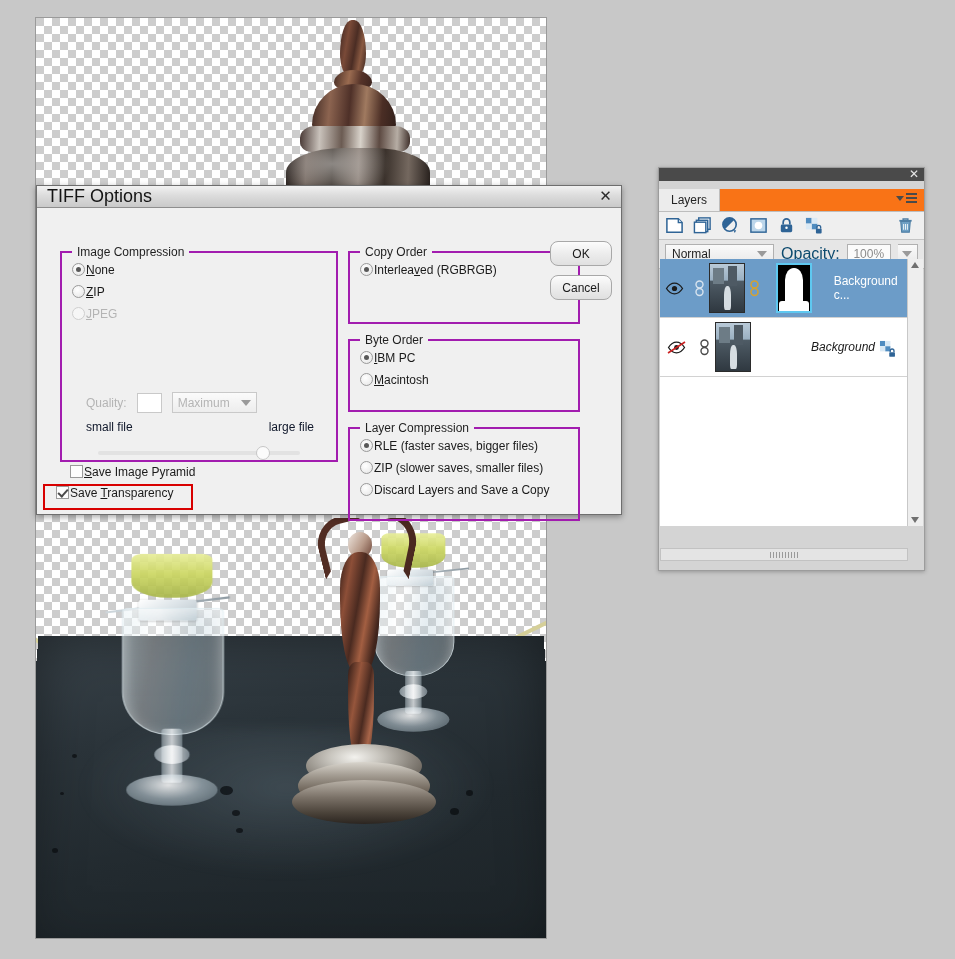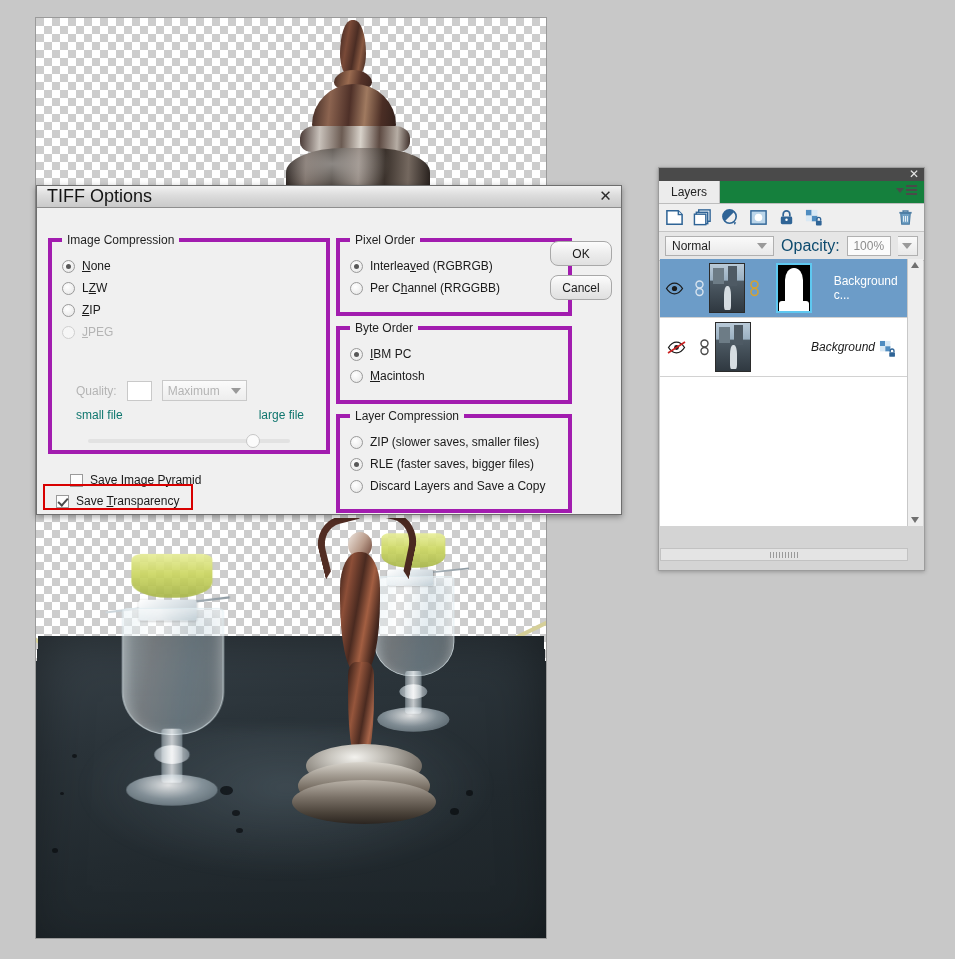--- a/index.html
+++ b/index.html
@@ -281,41 +281,41 @@
     font-family: "DejaVu Sans", sans-serif;
   }
   #tiff-body {
     position: relative;
     height: 306px;
     background: #f0f0f0;
   }
 
   fieldset.group {
     position: absolute;
-    margin: 0;
+    margin: 12px;
     padding: 0;
-    border: 4px solid #a21caf;
+    border: 2px solid #a21caf;
     background: transparent;
   }
   fieldset.group > legend {
     margin-left: 10px;
     padding: 0 5px;
     font-size: 12px;
     color: #1f1f1f;
   }
 
   #group-image-compression { left: 11px; top: 25px; width: 274px; height: 213px; }
   #group-pixel-order { left: 299px; top: 25px; width: 228px; height: 75px; }
   #group-byte-order { left: 299px; top: 113px; width: 228px; height: 75px; }
   #group-layer-compression { left: 299px; top: 201px; width: 228px; height: 96px; }
 
   .radio-row, .check-row {
     display: flex;
-    align-items: flex-end;
-    gap: 7px;
+    align-items: flex-start;
+    gap: 1px;
     margin: 0;
     padding: 0;
     height: 22px;
   }
   .radio-list { padding: 4px 0 0 10px; }
 
   .radio {
     width: 13px; height: 13px;
     border-radius: 50%;
     border: 1px solid #9a9a9a;
@@ -399,21 +399,21 @@
   }
 
   #filesize-labels {
     position: absolute;
     left: 24px;
     top: 161px;
     width: 228px;
     display: flex;
     justify-content: space-between;
     font-size: 12px;
-    color: #0f766e;
+    color: #0f172a;
   }
   #slider-wrap {
     position: absolute;
     left: 36px;
     top: 187px;
     width: 202px;
     height: 14px;
   }
   #slider-track {
     position: absolute;
@@ -490,25 +490,26 @@
     right: 5px;
     top: -1px;
     font-size: 12px;
     line-height: 14px;
     color: #e6e6e6;
     cursor: pointer;
     font-family: "DejaVu Sans", sans-serif;
   }
   #layers-tabrow {
     height: 22px;
-    background: #15803d;
+    background: #f97316;
     border-bottom: 1px solid #bdbdbd;
     display: flex;
     align-items: center;
     position: relative;
+    margin-top: 8px;
   }
   #tab-layers {
     height: 22px;
     padding: 0 12px;
     background: #ececec;
     border-right: 1px solid #bdbdbd;
     display: flex;
     align-items: center;
     font-size: 12px;
     color: #232323;
@@ -802,24 +803,20 @@
 
     <fieldset class="group" id="group-image-compression">
       <legend>Image Compression</legend>
       <div class="radio-list">
         <div class="radio-row">
           <span class="radio checked"></span>
           <span class="rlabel"><u>N</u>one</span>
         </div>
         <div class="radio-row">
           <span class="radio"></span>
-          <span class="rlabel">L<u>Z</u>W</span>
-        </div>
-        <div class="radio-row">
-          <span class="radio"></span>
           <span class="rlabel"><u>Z</u>IP</span>
         </div>
         <div class="radio-row">
           <span class="radio disabled"></span>
           <span class="rlabel disabled"><u>J</u>PEG</span>
         </div>
       </div>
 
       <div id="quality-row">
         <span id="quality-label">Quality:</span>
@@ -847,29 +844,25 @@
     </div>
 
     <div id="check-transparency-wrap">
       <div class="check-row">
         <span class="checkbox checked"></span>
         <span class="rlabel">Save <u>T</u>ransparency</span>
       </div>
     </div>
 
     <fieldset class="group" id="group-pixel-order">
-      <legend>Pixel Order</legend>
+      <legend>Copy Order</legend>
       <div class="radio-list">
         <div class="radio-row">
           <span class="radio checked"></span>
           <span class="rlabel">Interlea<u>v</u>ed (RGBRGB)</span>
-        </div>
-        <div class="radio-row">
-          <span class="radio"></span>
-          <span class="rlabel">Per C<u>h</u>annel (RRGGBB)</span>
         </div>
       </div>
     </fieldset>
 
     <fieldset class="group" id="group-byte-order">
       <legend>Byte Order</legend>
       <div class="radio-list">
         <div class="radio-row">
           <span class="radio checked"></span>
           <span class="rlabel"><u>I</u>BM PC</span>
@@ -878,26 +871,26 @@
           <span class="radio"></span>
           <span class="rlabel"><u>M</u>acintosh</span>
         </div>
       </div>
     </fieldset>
 
     <fieldset class="group" id="group-layer-compression">
       <legend>Layer Compression</legend>
       <div class="radio-list">
         <div class="radio-row">
+          <span class="radio checked"></span>
+          <span class="rlabel">RLE (faster saves, bigger files)</span>
+        </div>
+        <div class="radio-row">
           <span class="radio"></span>
           <span class="rlabel">ZIP (slower saves, smaller files)</span>
-        </div>
-        <div class="radio-row">
-          <span class="radio checked"></span>
-          <span class="rlabel">RLE (faster saves, bigger files)</span>
         </div>
         <div class="radio-row">
           <span class="radio"></span>
           <span class="rlabel">Discard Layers and Save a Copy</span>
         </div>
       </div>
     </fieldset>
 
     <div id="tiff-buttons">
       <div class="dlg-btn">OK</div>

